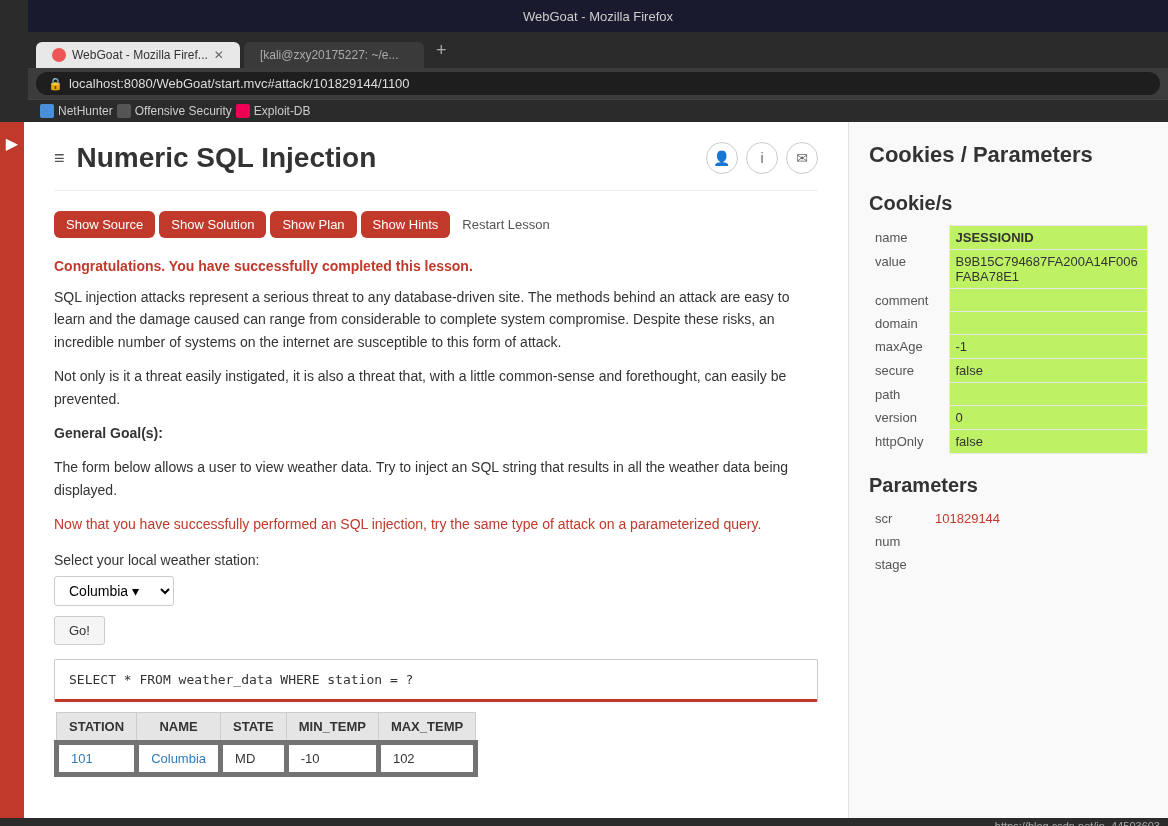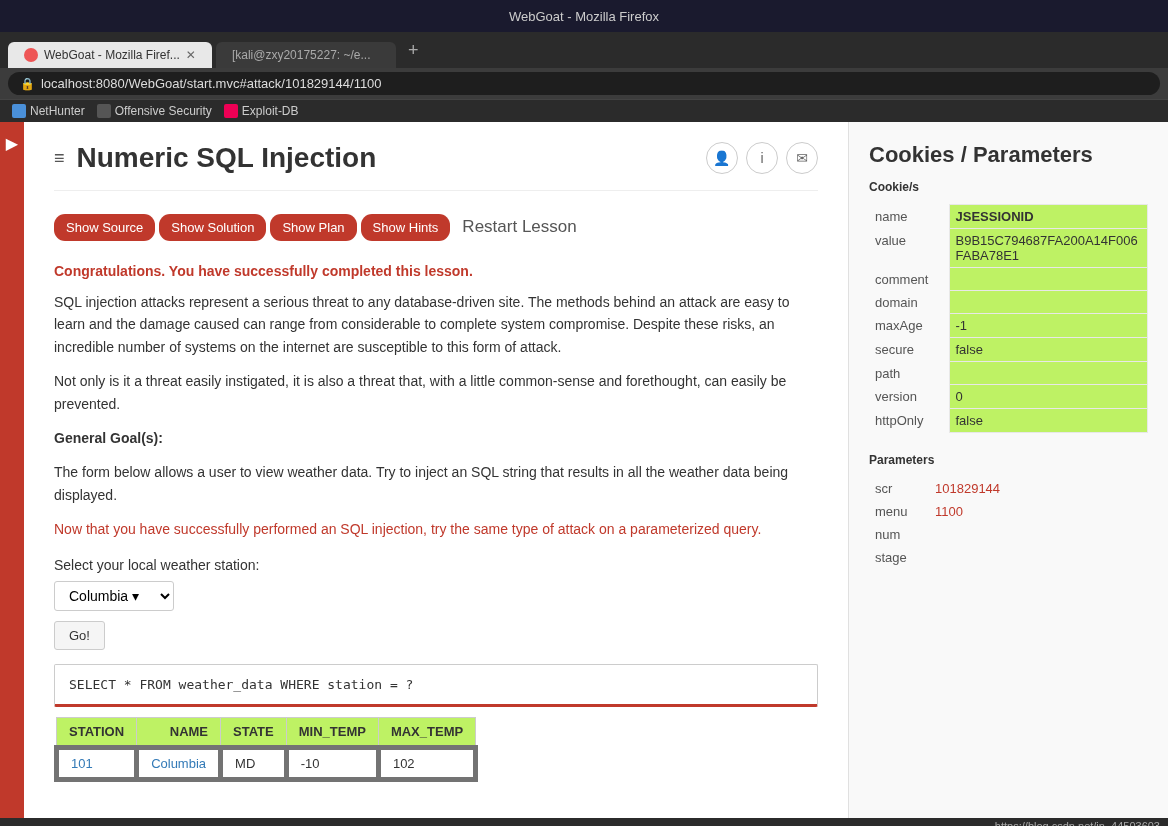--- a/index.html
+++ b/index.html
@@ -1,30 +1,30 @@
 <!DOCTYPE html>
 <html><head>
   <meta charset="utf-8">
   <style>
     * { margin: 0; padding: 0; box-sizing: border-box; }
     body { font-family: Arial, sans-serif; font-size: 14px; background: #f0f0f0; overflow: hidden; }
 
     
-    .browser-chrome { background: #2b2b2b; width: 1168px; }
+    .browser-chrome { background: #2b2b2b; width: 1168px; padding-left: 28px; }
     .browser-titlebar { background: #1a1a2e; height: 32px; display: flex; align-items: center; justify-content: center; color: #ccc; font-size: 13px; }
     .browser-tabs { background: #2b2b2b; height: 36px; display: flex; align-items: flex-end; padding: 0 8px; gap: 4px; }
     .browser-tab { background: #e8e8e8; border-radius: 6px 6px 0 0; padding: 6px 16px; font-size: 12px; display: flex; align-items: center; gap: 6px; color: #333; min-width: 180px; }
     .browser-tab .tab-icon { width: 14px; height: 14px; background: #e55; border-radius: 50%; display: inline-block; }
     .tab-close { margin-left: auto; color: #666; cursor: pointer; }
     .browser-tab-inactive { background: #3a3a3a; color: #aaa; border-radius: 6px 6px 0 0; padding: 6px 16px; font-size: 12px; display: flex; align-items: center; gap: 6px; min-width: 180px; }
     .new-tab-btn { color: #aaa; font-size: 18px; padding: 4px 8px; cursor: pointer; align-self: center; }
     .address-bar-row { background: #3c3c3c; padding: 4px 8px; display: flex; align-items: center; gap: 8px; }
     .address-bar { background: #1e1e1e; border-radius: 20px; padding: 4px 12px; flex: 1; color: #ddd; font-size: 13px; display: flex; align-items: center; gap: 6px; }
     .lock-icon { color: #aaa; font-size: 12px; }
-    .bookmarks-bar { background: #2b2b2b; padding: 4px 12px; display: flex; gap: 12px; align-items: center; border-top: 1px solid #444; }
+    .bookmarks-bar { background: #2b2b2b; padding: 4px 12px; display: flex; gap: 4px; align-items: center; border-top: 1px solid #444; }
     .bookmark-item { color: #ccc; font-size: 12px; display: flex; align-items: center; gap: 4px; cursor: pointer; }
     .bookmark-icon { width: 14px; height: 14px; border-radius: 2px; display: inline-block; }
     .bk-nethunter { background: #4a90d9; }
     .bk-offsec { background: #555; }
     .bk-exploitdb { background: #e05; }
 
     
     .app-wrapper { display: flex; height: calc(826px - 130px); background: white; }
 
     
@@ -37,48 +37,48 @@
     
     .page-header { display: flex; align-items: center; justify-content: space-between; margin-bottom: 20px; padding-bottom: 16px; border-bottom: 1px solid #eee; }
     .header-left { display: flex; align-items: center; gap: 12px; }
     .hamburger { font-size: 18px; color: #555; cursor: pointer; }
     .page-title { font-size: 28px; font-weight: bold; color: #333; }
     .header-icons { display: flex; gap: 8px; }
     .header-icon { width: 32px; height: 32px; border: 1px solid #ccc; border-radius: 50%; display: flex; align-items: center; justify-content: center; color: #666; cursor: pointer; }
 
     
     .action-buttons { display: flex; gap: 4px; margin-bottom: 20px; align-items: center; }
-    .btn-red { background: #c0392b; color: white; border: none; padding: 6px 12px; border-radius: 11px; cursor: pointer; font-size: 13px; }
-    .btn-restart { background: none; border: none; color: #555; cursor: pointer; font-size: 17px; padding: 6px 8px; }
+    .btn-red { background: #c0392b; color: white; border: none; padding: 6px 12px; border-radius: 6px; cursor: pointer; font-size: 13px; }
+    .btn-restart { background: none; border: none; color: #555; cursor: pointer; font-size: 13px; padding: 6px 8px; }
 
     
     .content-area { background: white; }
     .success-msg { color: #c0392b; font-weight: bold; margin-bottom: 12px; font-size: 14px; }
     .content-text { color: #333; line-height: 1.6; margin-bottom: 12px; font-size: 14px; }
     .highlight-red { color: #c0392b; }
 
     
     .station-form { margin-top: 16px; }
     .station-label { color: #333; margin-bottom: 8px; display: block; font-size: 14px; }
     .station-select { border: 1px solid #ccc; padding: 5px 10px; border-radius: 3px; font-size: 14px; cursor: pointer; background: white; min-width: 120px; }
     .go-btn { background: #f5f5f5; border: 1px solid #ccc; padding: 6px 14px; border-radius: 3px; cursor: pointer; margin-top: 10px; display: block; font-size: 13px; color: #333; }
 
     
     .sql-box { margin-top: 14px; background: #fff; border: 1px solid #ccc; border-bottom: 3px solid #c0392b; padding: 12px 14px; font-family: monospace; font-size: 13px; color: #333; border-radius: 2px; }
 
     
     .results-table { margin-top: 10px; border-collapse: collapse; font-size: 13px; }
-    .results-table th { border: 1px solid #ccc; padding: 6px 12px; background: #bef264; text-align: right; font-weight: bold; color: #333; }
+    .results-table th { border: 1px solid #ccc; padding: 6px 12px; background: #e5e5e5; text-align: center; font-weight: bold; color: #333; }
     .results-table td { border: 5px solid #737373; padding: 6px 12px; color: #333; }
     .results-table td.link-cell { color: #337ab7; }
 
     
     .right-panel { width: 320px; flex-shrink: 0; background: #f9f9f9; border-left: 1px solid #e0e0e0; padding: 20px; overflow-y: auto; }
-    .panel-title { font-size: 22px; font-weight: bold; color: #333; margin-bottom: 12px; }
-    .panel-section-title { font-size: 12px; font-weight: bold; color: #333; margin-bottom: 10px; }
+    .panel-title { font-size: 22px; font-weight: bold; color: #333; margin-bottom: 24px; }
+    .panel-section-title { font-size: 20px; font-weight: bold; color: #333; margin-bottom: 10px; }
     .cookie-table { width: 100%; border-collapse: collapse; font-size: 13px; margin-bottom: 20px; }
     .cookie-table td { padding: 4px 6px; vertical-align: top; color: #333; }
     .cookie-table td:first-child { font-weight: normal; color: #555; width: 80px; padding-right: 8px; }
     .cookie-table td:last-child { background: #bef264; border: 1px solid #e8e8e8; word-break: break-all; }
     .cookie-table tr:first-child td:last-child { font-weight: bold; }
     .params-table { width: 100%; border-collapse: collapse; font-size: 13px; }
     .params-table td { padding: 4px 6px; color: #333; }
     .params-table td:first-child { color: #555; width: 60px; }
     .params-table td:last-child { color: #c0392b; }
 
@@ -254,24 +254,20 @@
         </tbody>
     </table>
     <h3 class="panel-section-title">Parameters</h3>
     <table class="params-table" id="params-table">
       <tbody>
           <tr>
             <td>scr</td>
             <td>101829144</td>
           </tr>
           <tr>
-            <td>menu</td>
-            <td>1100</td>
-          </tr>
-          <tr>
             <td>num</td>
             <td></td>
           </tr>
           <tr>
             <td>stage</td>
             <td></td>
           </tr>
         </tbody>
     </table>
   </div>

